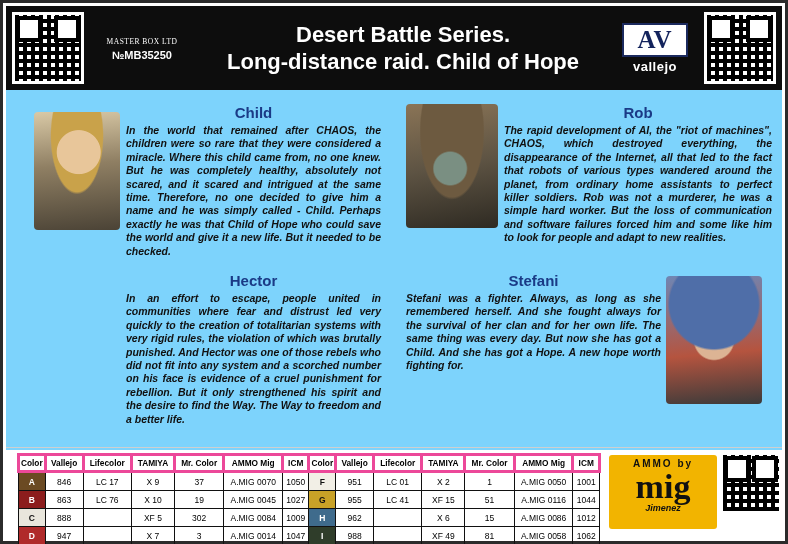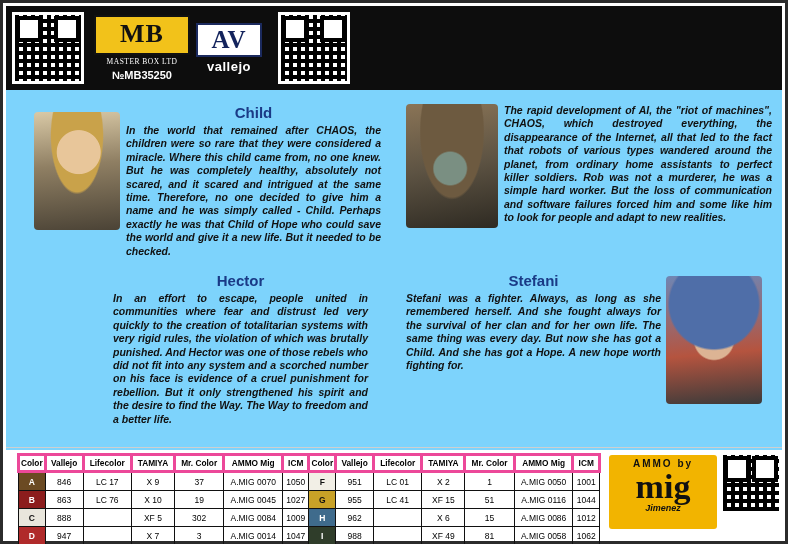--- a/index.html
+++ b/index.html
@@ -279,25 +279,28 @@
 <body>
 
 <div class="page">
 
   <div class="header">
     <div class="qr">
       <div class="qr-inner"></div>
     </div>
 
     <div class="mb-logo">
-      <div class="mb-box">MB</div>
       <div class="mb-sub">MASTER BOX LTD</div>
       <div class="mb-code">№MB35250</div>
     </div>
 
+    <div class="title-wrap">
+      <div class="title-line">Desert Battle Series.</div>
+      <div class="title-line">Long-distance raid. Child of Hope</div>
+    </div>
 
     <div class="vallejo">
       <div class="vallejo-box">AV</div>
       <div class="vallejo-name">vallejo</div>
     </div>
 
     <div class="qr" style="margin-right:6px;">
       <div class="qr-inner"></div>
     </div>
   </div>
@@ -305,25 +308,26 @@
   <div class="body-area">
 
     <div class="portrait p-child" style="left:28px; top:22px; width:86px; height:118px;"></div>
     <div class="bio" style="left:120px; top:14px; width:255px;">
       <div class="bio-name">Child</div>
       <div class="bio-text">In the world that remained after CHAOS, the children were so rare that they were considered a miracle. Where this child came from, no one knew. But he was completely healthy, absolutely not scared, and it scared and intrigued at the same time. Therefore, no one decided to give him a name and he was simply called - Child. Perhaps exactly he was that Child of Hope who could save the world and give it a new life. But it needed to be checked.</div>
     </div>
 
     <div class="portrait p-rob" style="left:400px; top:14px; width:92px; height:124px;"></div>
     <div class="bio" style="left:498px; top:14px; width:268px;">
+      <div class="bio-name">Rob</div>
       <div class="bio-text">The rapid development of AI, the "riot of machines", CHAOS, which destroyed everything, the disappearance of the Internet, all that led to the fact that robots of various types wandered around the planet, from ordinary home assistants to perfect killer soldiers. Rob was not a murderer, he was a simple hard worker. But the loss of communication and software failures forced him and some like him to look for people and adapt to new realities.</div>
     </div>
 
     <div class="portrait p-hector" style="left:26px; top:190px; width:88px; height:122px;"></div>
-    <div class="bio" style="left:107px; top:182px; width:255px;">
+    <div class="bio" style="left:120px; top:182px; width:255px;">
       <div class="bio-name">Hector</div>
       <div class="bio-text">In an effort to escape, people united in communities where fear and distrust led very quickly to the creation of totalitarian systems with very rigid rules, the violation of which was brutally punished. And Hector was one of those rebels who did not fit into any system and a scorched number on his face is evidence of a cruel punishment for rebellion. But it only strengthened his spirit and the desire to find the Way. The Way to freedom and a better life.</div>
     </div>
 
     <div class="portrait p-stefani" style="left:660px; top:186px; width:96px; height:128px;"></div>
     <div class="bio" style="left:400px; top:182px; width:255px;">
       <div class="bio-name">Stefani</div>
       <div class="bio-text">Stefani was a fighter. Always, as long as she remembered herself. And she fought always for the survival of her clan and for her own life. The same thing was every day. But now she has got a Child. And she has got a Hope. A new hope worth fighting for.</div>
     </div>
   </div>

